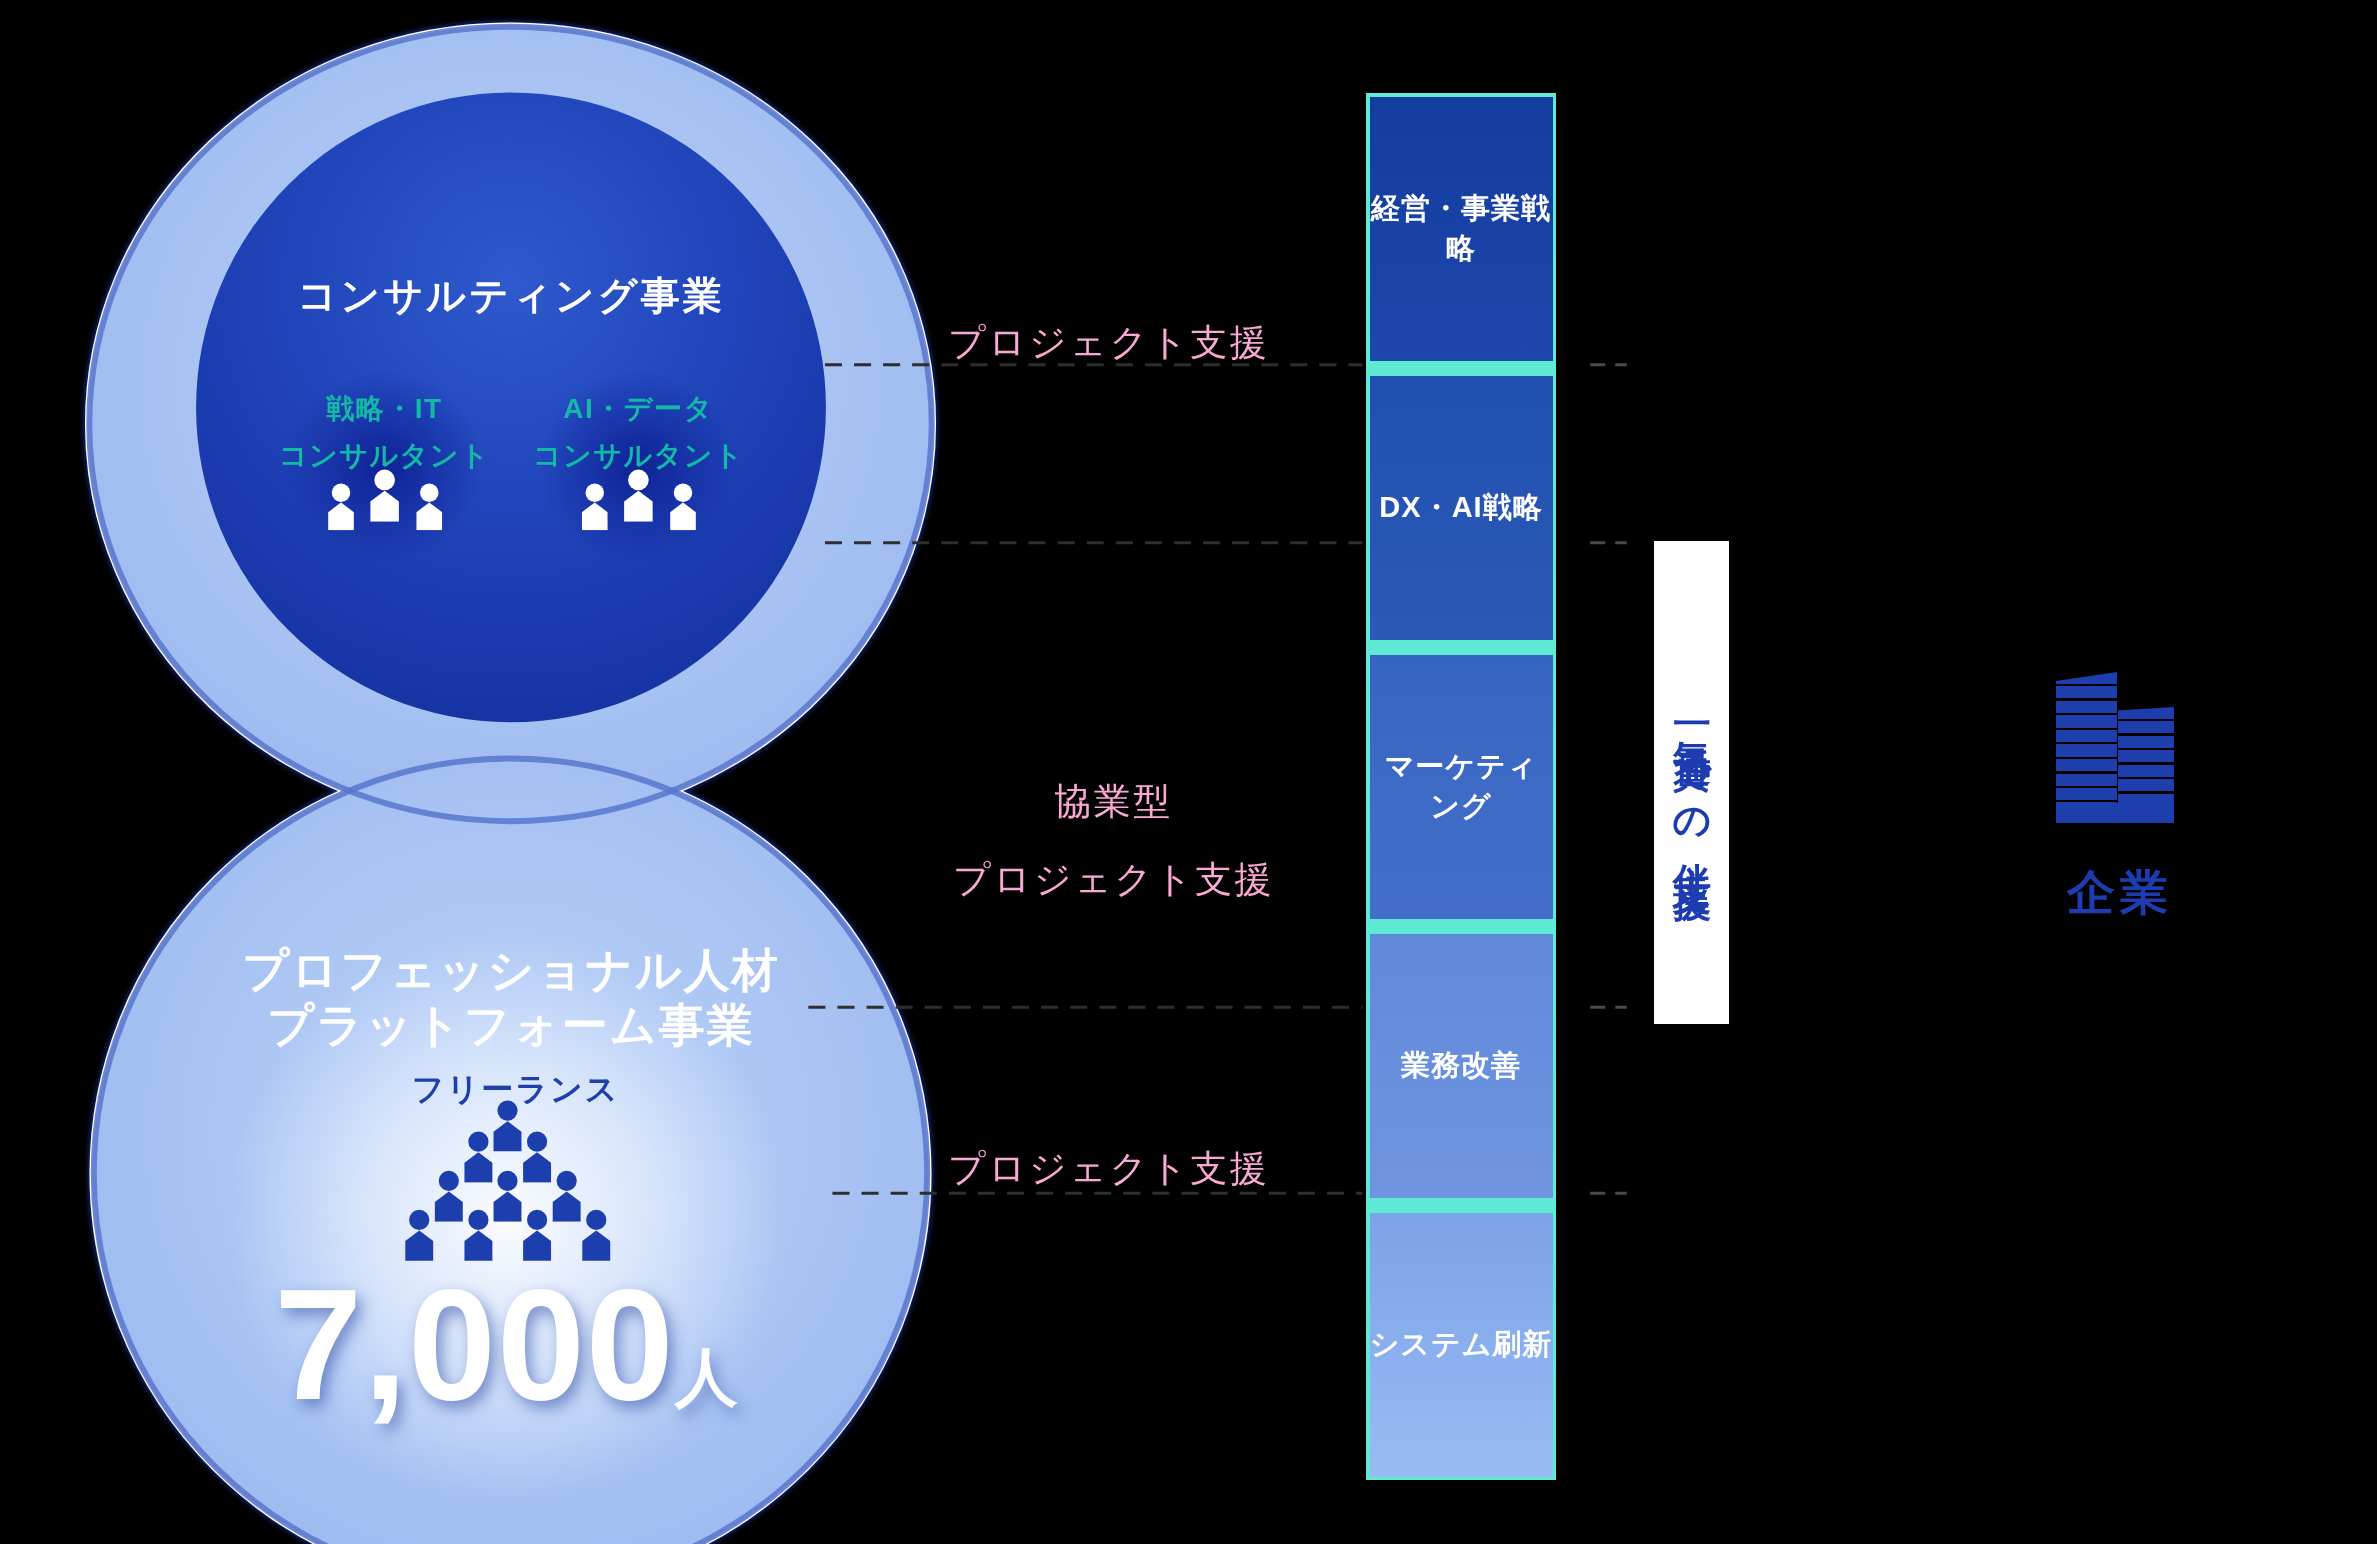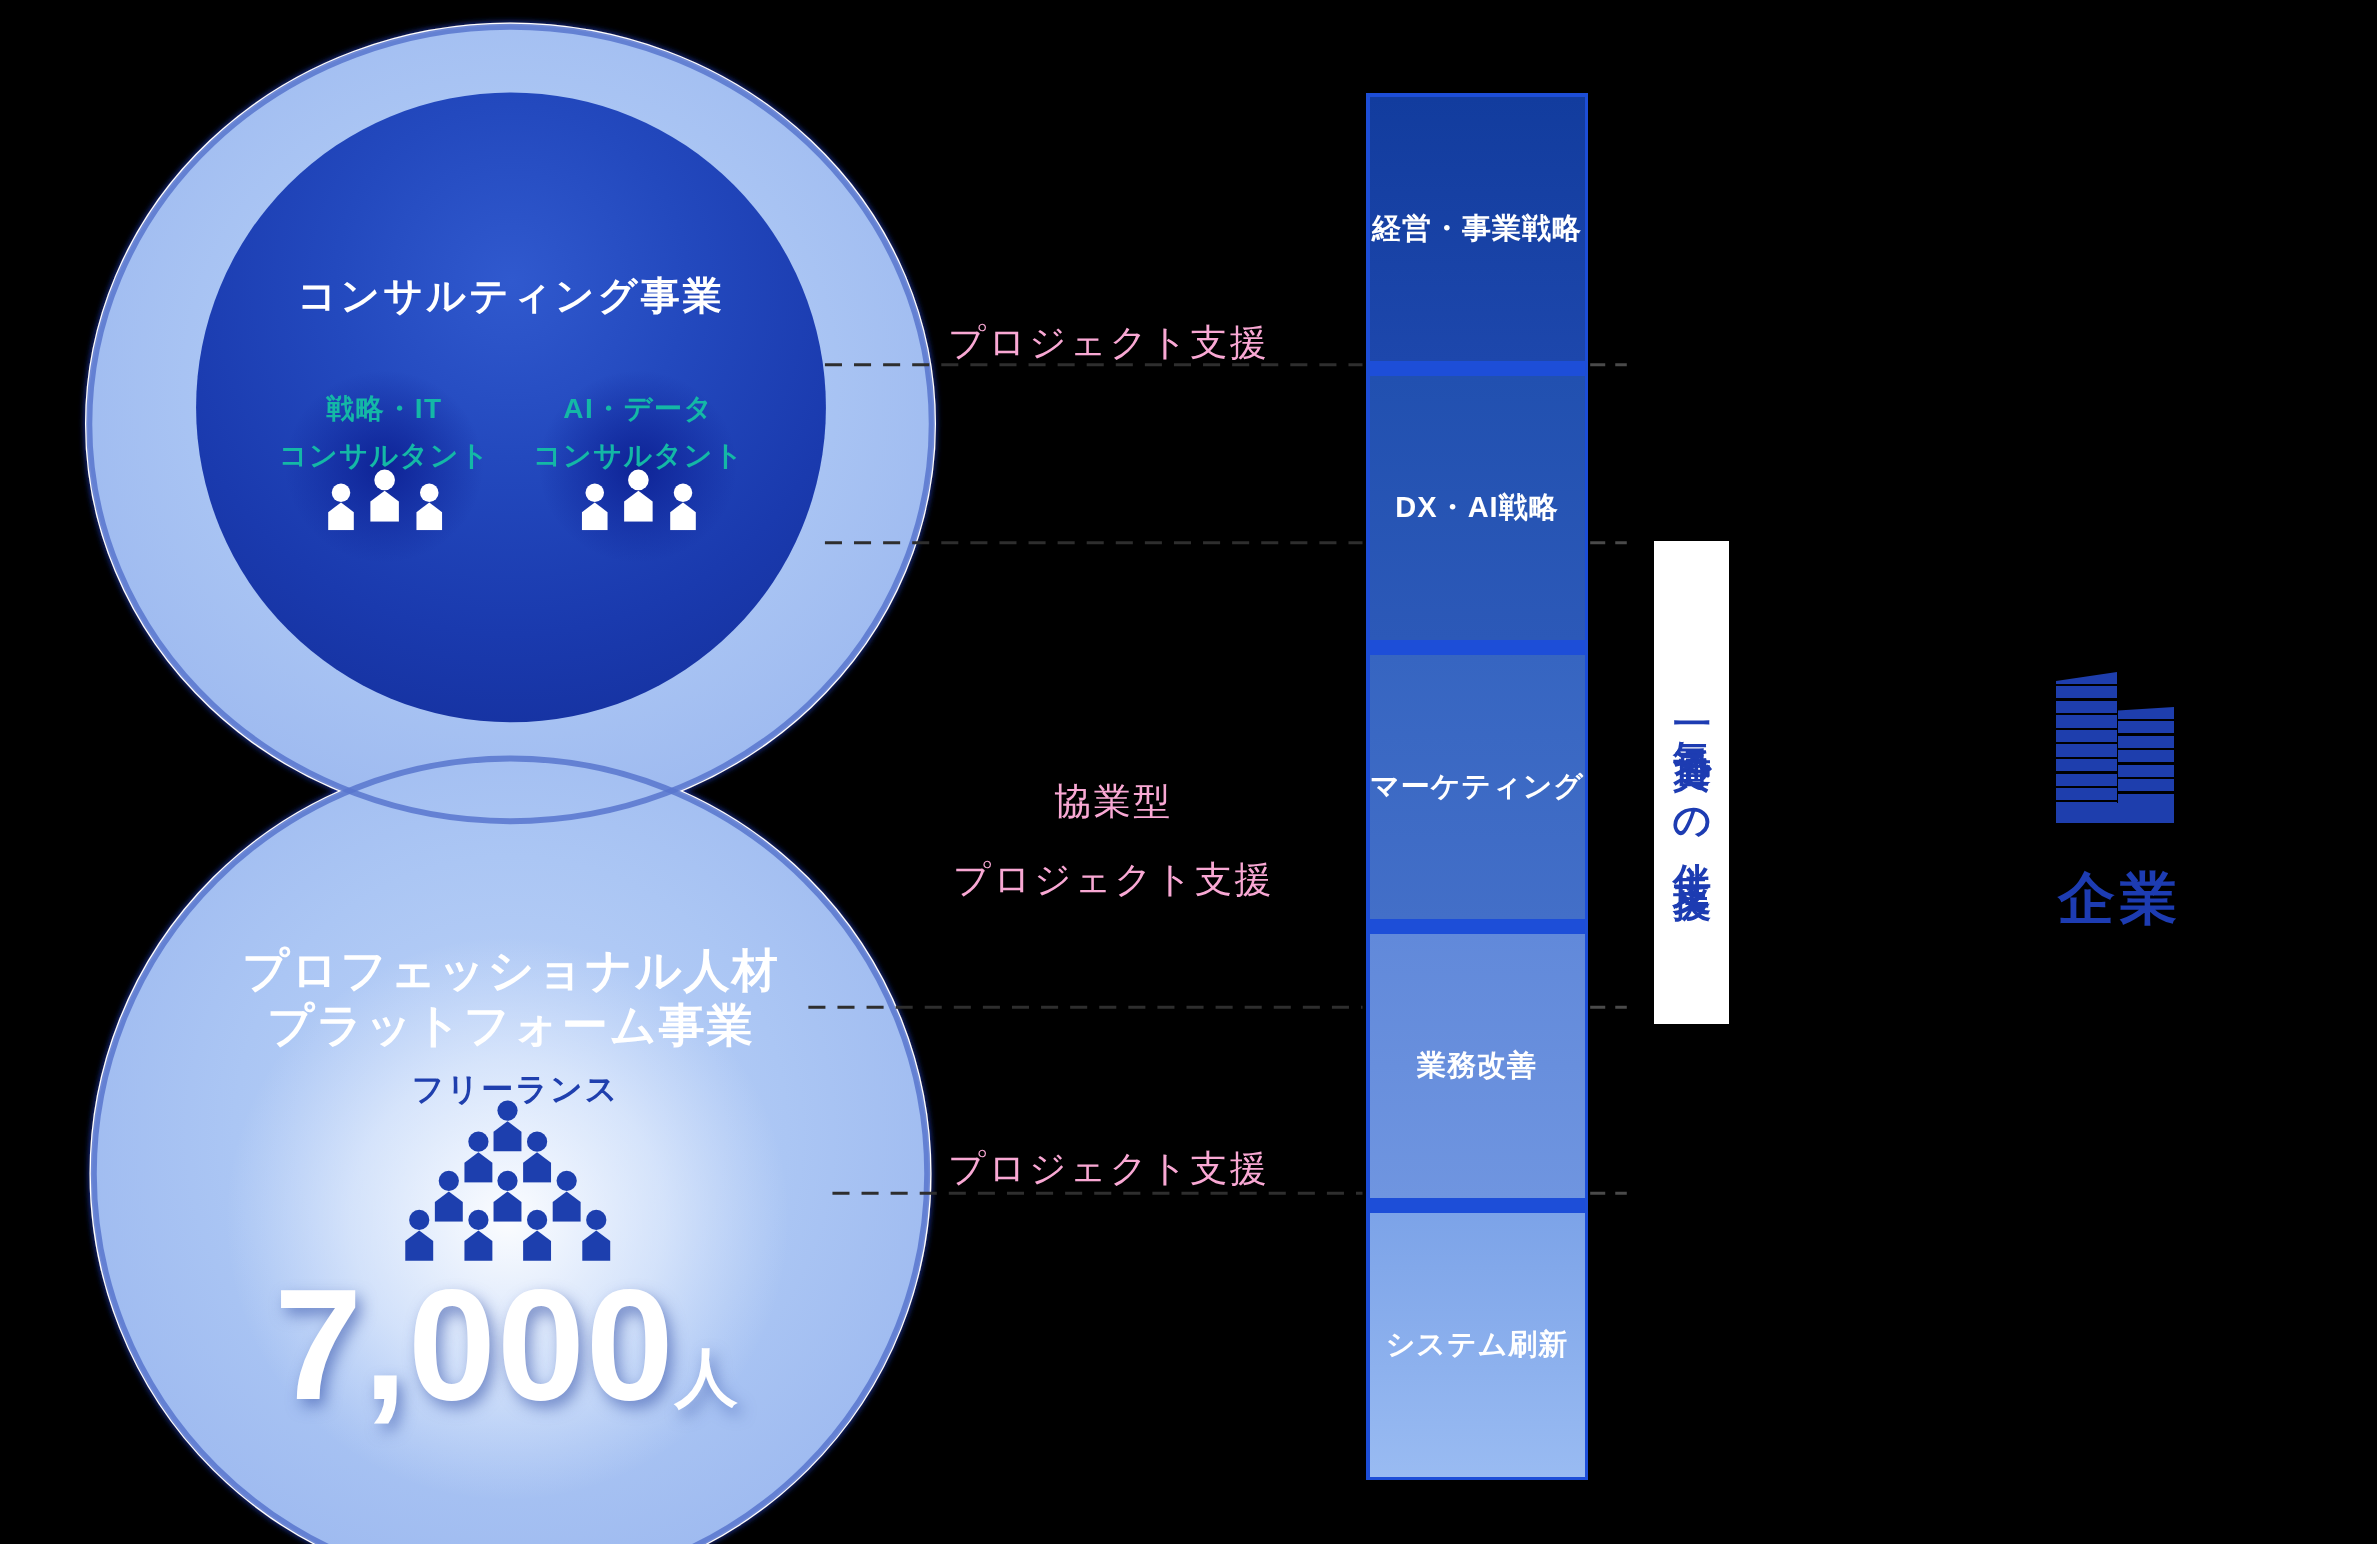--- a/index.html
+++ b/index.html
@@ -24,21 +24,21 @@
   .count .num{font-size:158px;letter-spacing:1px;}
   .count .unit{font-size:63px;letter-spacing:0;}
 
   
   .conn{color:#f9a8d4;font-weight:normal;font-size:37px;letter-spacing:2.5px;margin-top:38px;}
   .conn-top{left:948px;top:280px;width:451px;text-align:left;}
   .conn-mid{left:948px;top:725px;width:331px;line-height:78px;text-align:center;}
   .conn-bottom{left:948px;top:1106px;width:451px;text-align:left;}
 
   
-  .services{left:1366px;top:93px;width:222px;height:1387px;background:#1d4ed8;
+  .services{left:1366px;top:93px;width:190px;height:1387px;background:#5eead4;
             display:flex;flex-direction:column;padding:3.5px;gap:15px;box-sizing:border-box;}
   .svc-box{flex:1;display:flex;align-items:center;justify-content:center;}
   .svc-box span{color:#fff;font-weight:bold;font-size:29px;letter-spacing:1px;text-align:center;}
   .svc-0{background:linear-gradient(180deg,#123c9e,#1d47ac);}
   .svc-1{background:linear-gradient(180deg,#2150b0,#2c59b8);}
   .svc-2{background:linear-gradient(180deg,#3665c1,#436fc8);}
   .svc-3{background:linear-gradient(180deg,#4a76cc,#5681d4);}
   .svc-4{background:linear-gradient(180deg,#6189da,#6f95e0);}
   .svc-5{background:linear-gradient(180deg,#7ca3e8,#99bbf2);}
 
@@ -47,21 +47,21 @@
           display:flex;align-items:center;justify-content:center;}
   .banner span{writing-mode:vertical-rl;text-orientation:upright;color:#1d3cb2;font-weight:bold;
                font-size:38px;letter-spacing:7px;}
 
   
   .building{left:2056px;top:672px;width:125px;height:153px;}
   .tower{position:absolute;background:repeating-linear-gradient(180deg,#1e3ead 0 12px,#000 12px 14.5px);}
   .tower-a{left:0;top:0;width:61px;height:150px;clip-path:polygon(0 6%,100% 0,100% 100%,0 100%);}
   .tower-b{left:62px;top:35px;width:56px;height:115px;clip-path:polygon(0 3%,100% 0,100% 100%,0 100%);}
   .tower-base{position:absolute;left:0;top:131px;width:118px;height:20px;background:#1e3ead;}
-  .client-label{left:2045px;top:845px;width:150px;font-size:57px;font-weight:bold;color:#1d3cb2;
+  .client-label{left:2045px;top:845px;width:150px;font-size:48px;font-weight:bold;color:#1d3cb2;
                 letter-spacing:5px;}
 </style>
 </head>
 <body>
 
 <div id="stage">
 
   <svg id="shapes" width="2377" height="1545" viewBox="0 0 4740 3080">
     <defs>
       <radialGradient id="lobeG" cx="50%" cy="45%" r="60%">

